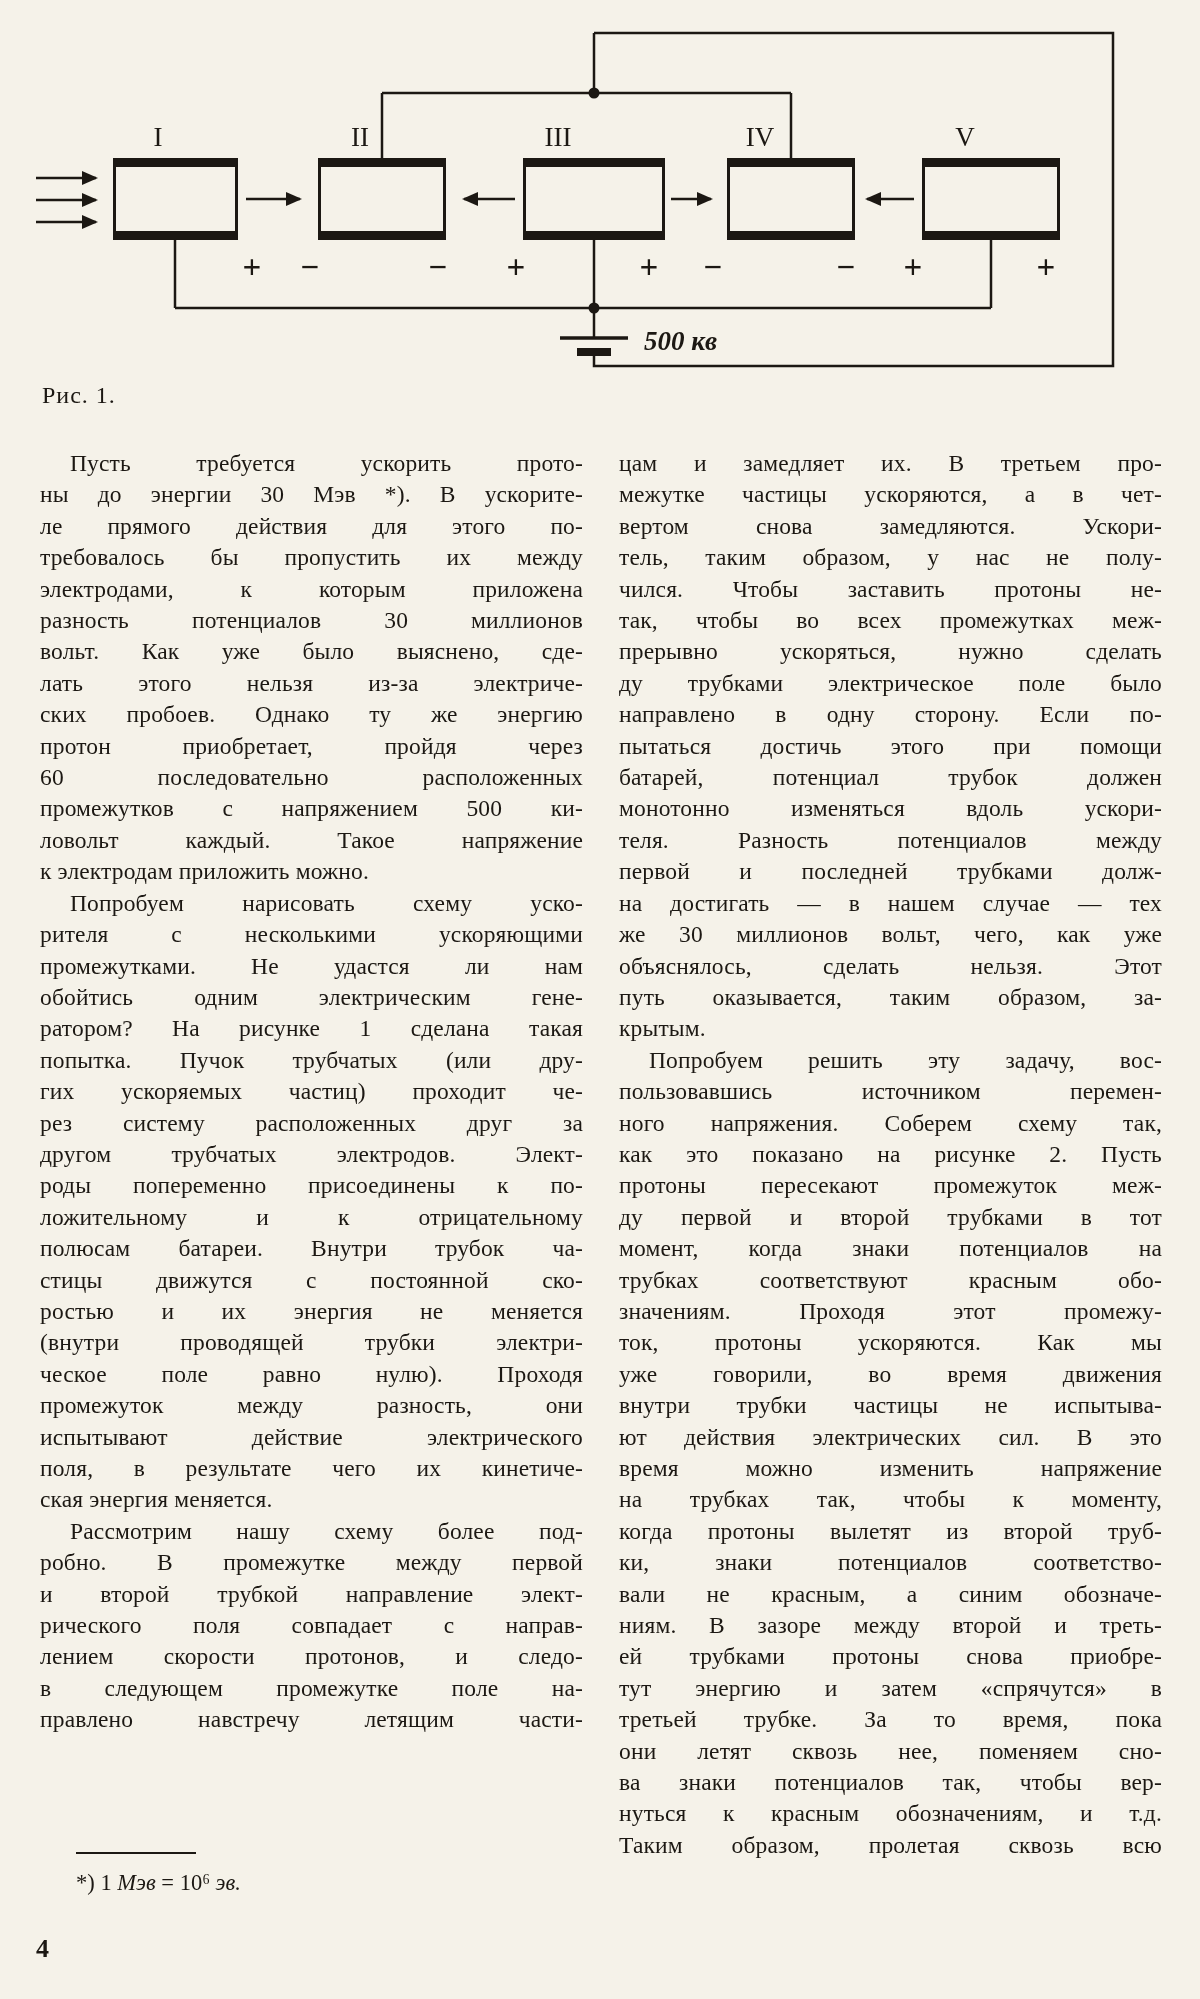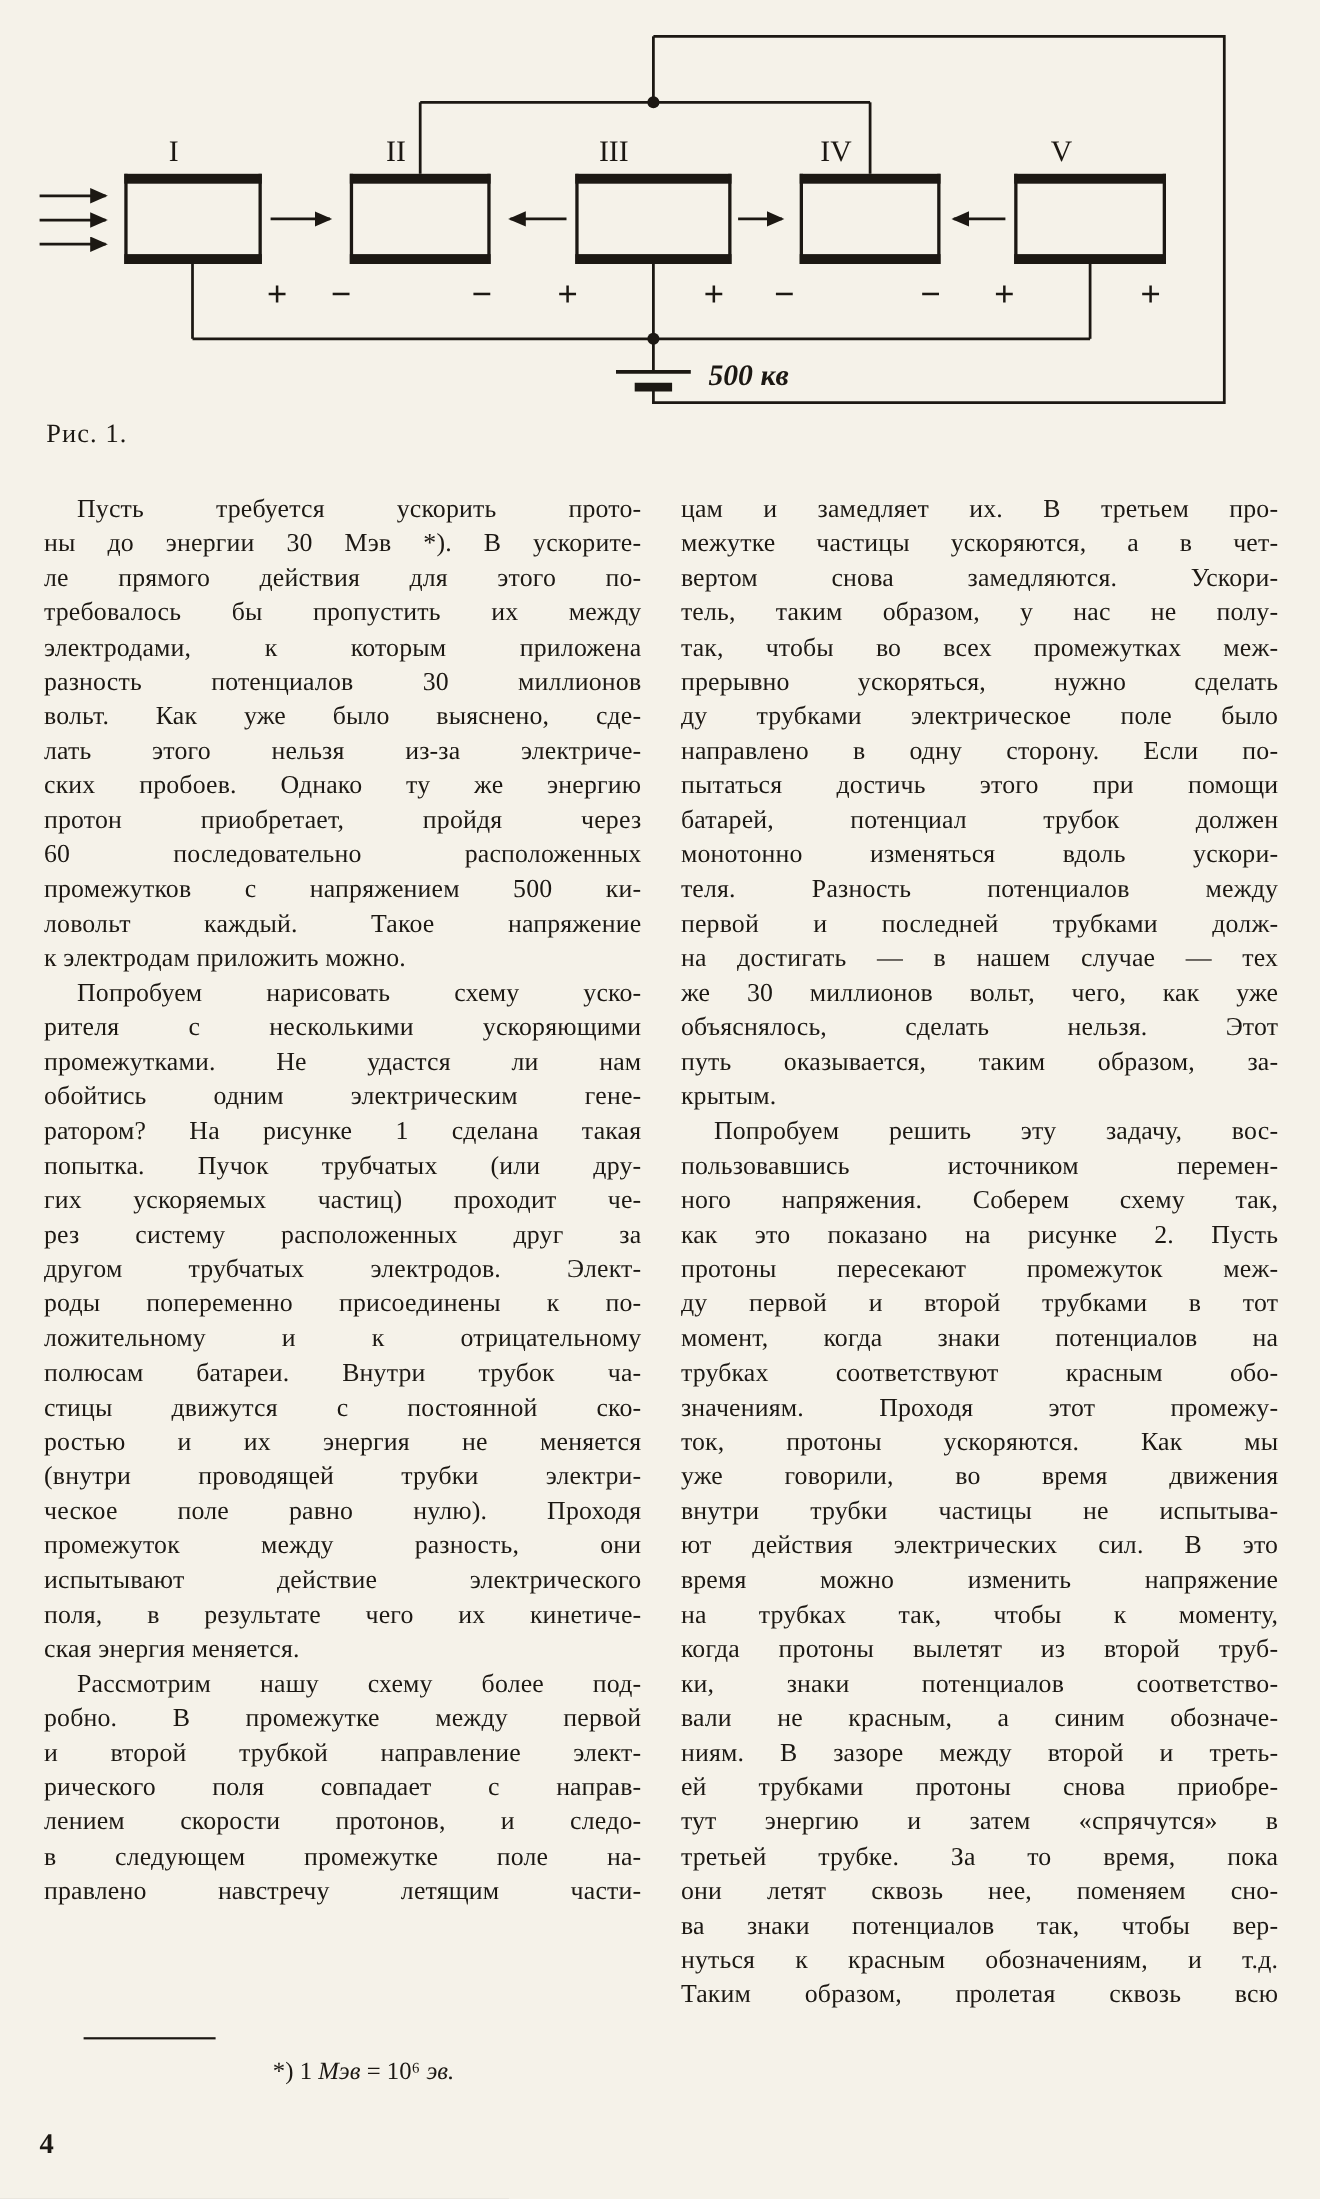--- a/index.html
+++ b/index.html
@@ -45,21 +45,20 @@
     text-align: justify;
     text-align-last: justify;
     white-space: normal;
   }
   .line.last { text-align-last: left; }
   .line.indent { text-indent: 30px; }
   .footnote-block {
     position: absolute;
     left: 42px; top: 1852px;
     width: 543px;
-    text-align: center;
   }
   .footnote-rule {
     width: 120px; height: 2px;
     background: #1c1813;
     margin: 0 0 16px 34px;
   }
   .footnote {
     font-size: 22.5px;
     padding-left: 34px;
   }
@@ -229,20 +228,21 @@
           <div class="line">в следующем промежутке поле на-</div>
           <div class="line">правлено навстречу летящим части-</div>
         </div>
       </div>
     <div class="col">
         <div class="para">
           <div class="line">цам и замедляет их. В третьем про-</div>
           <div class="line">межутке частицы ускоряются, а в чет-</div>
           <div class="line">вертом снова замедляются. Ускори-</div>
           <div class="line">тель, таким образом, у нас не полу-</div>
+          <div class="line">чился. Чтобы заставить протоны не-</div>
           <div class="line">так, чтобы во всех промежутках меж-</div>
           <div class="line">прерывно ускоряться, нужно сделать</div>
           <div class="line">ду трубками электрическое поле было</div>
           <div class="line">направлено в одну сторону. Если по-</div>
           <div class="line">пытаться достичь этого при помощи</div>
           <div class="line">батарей, потенциал трубок должен</div>
           <div class="line">монотонно изменяться вдоль ускори-</div>
           <div class="line">теля. Разность потенциалов между</div>
           <div class="line">первой и последней трубками долж-</div>
           <div class="line">на достигать — в нашем случае — тех</div>

